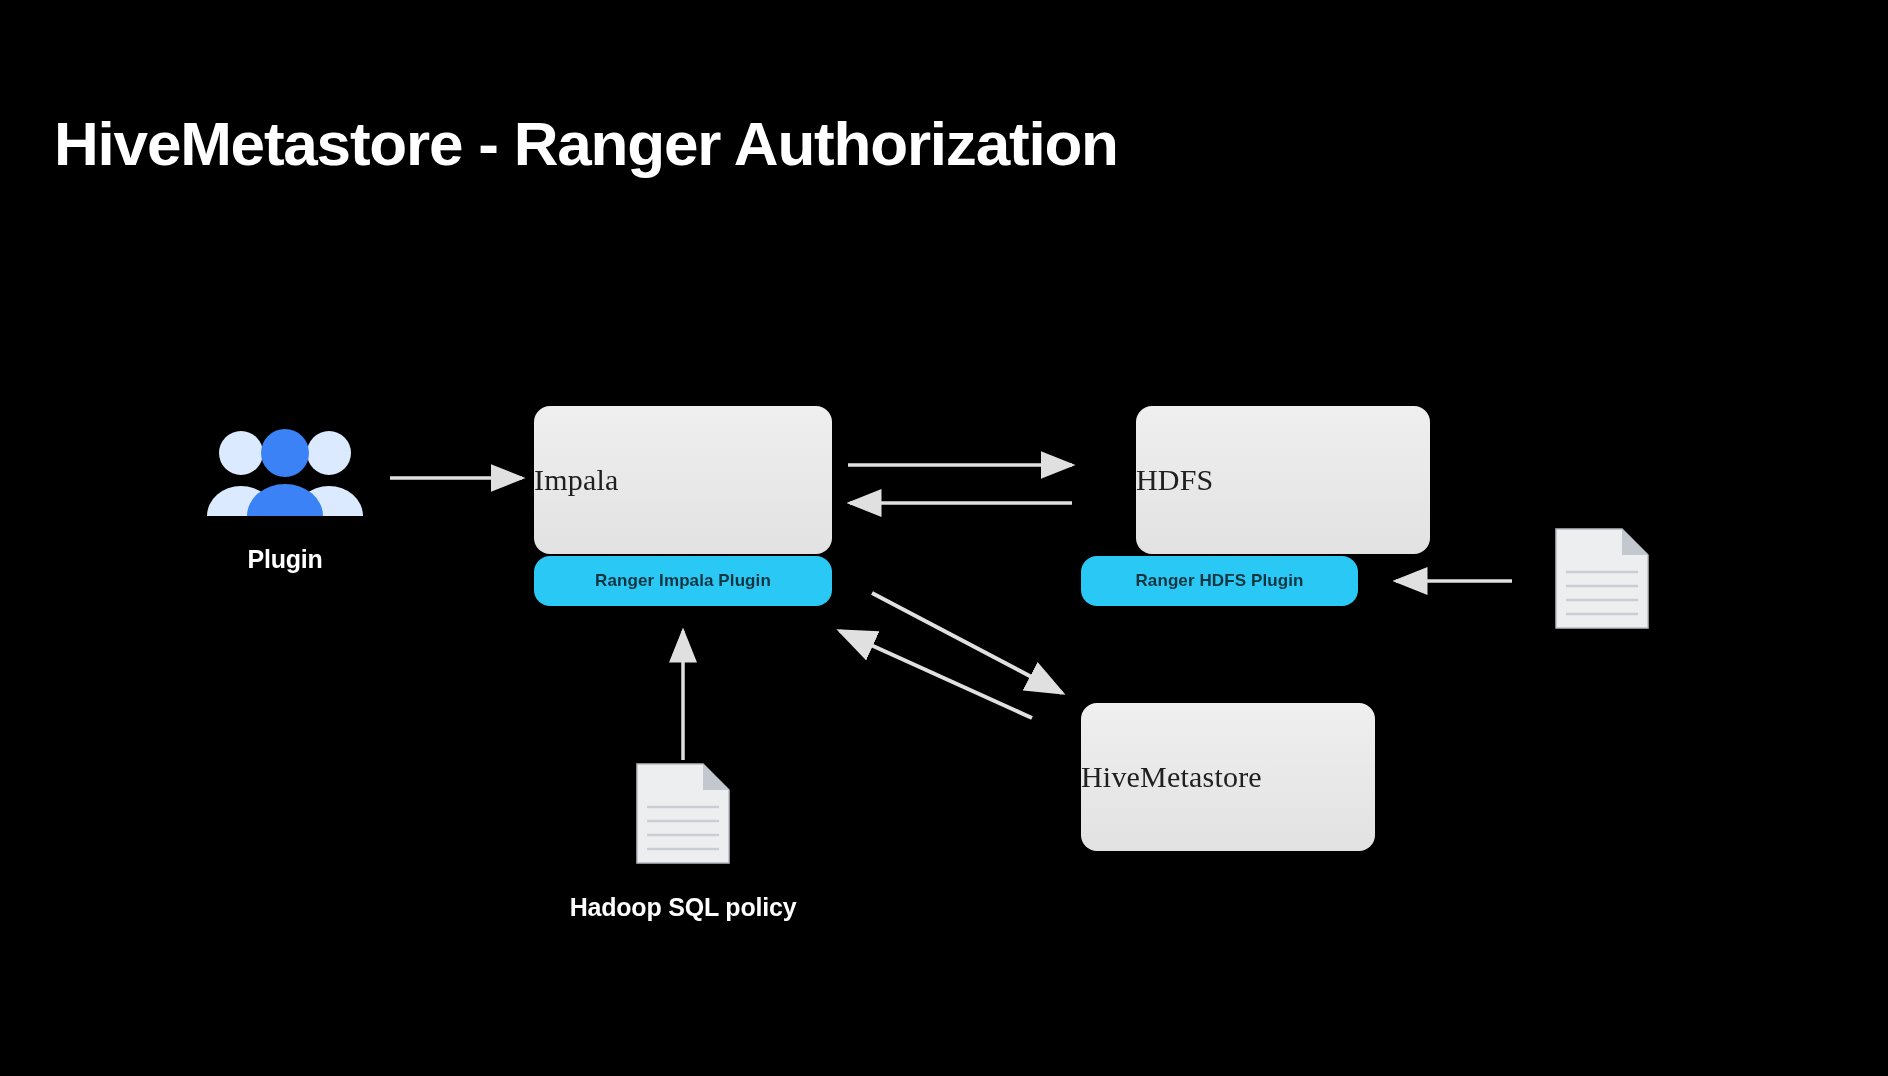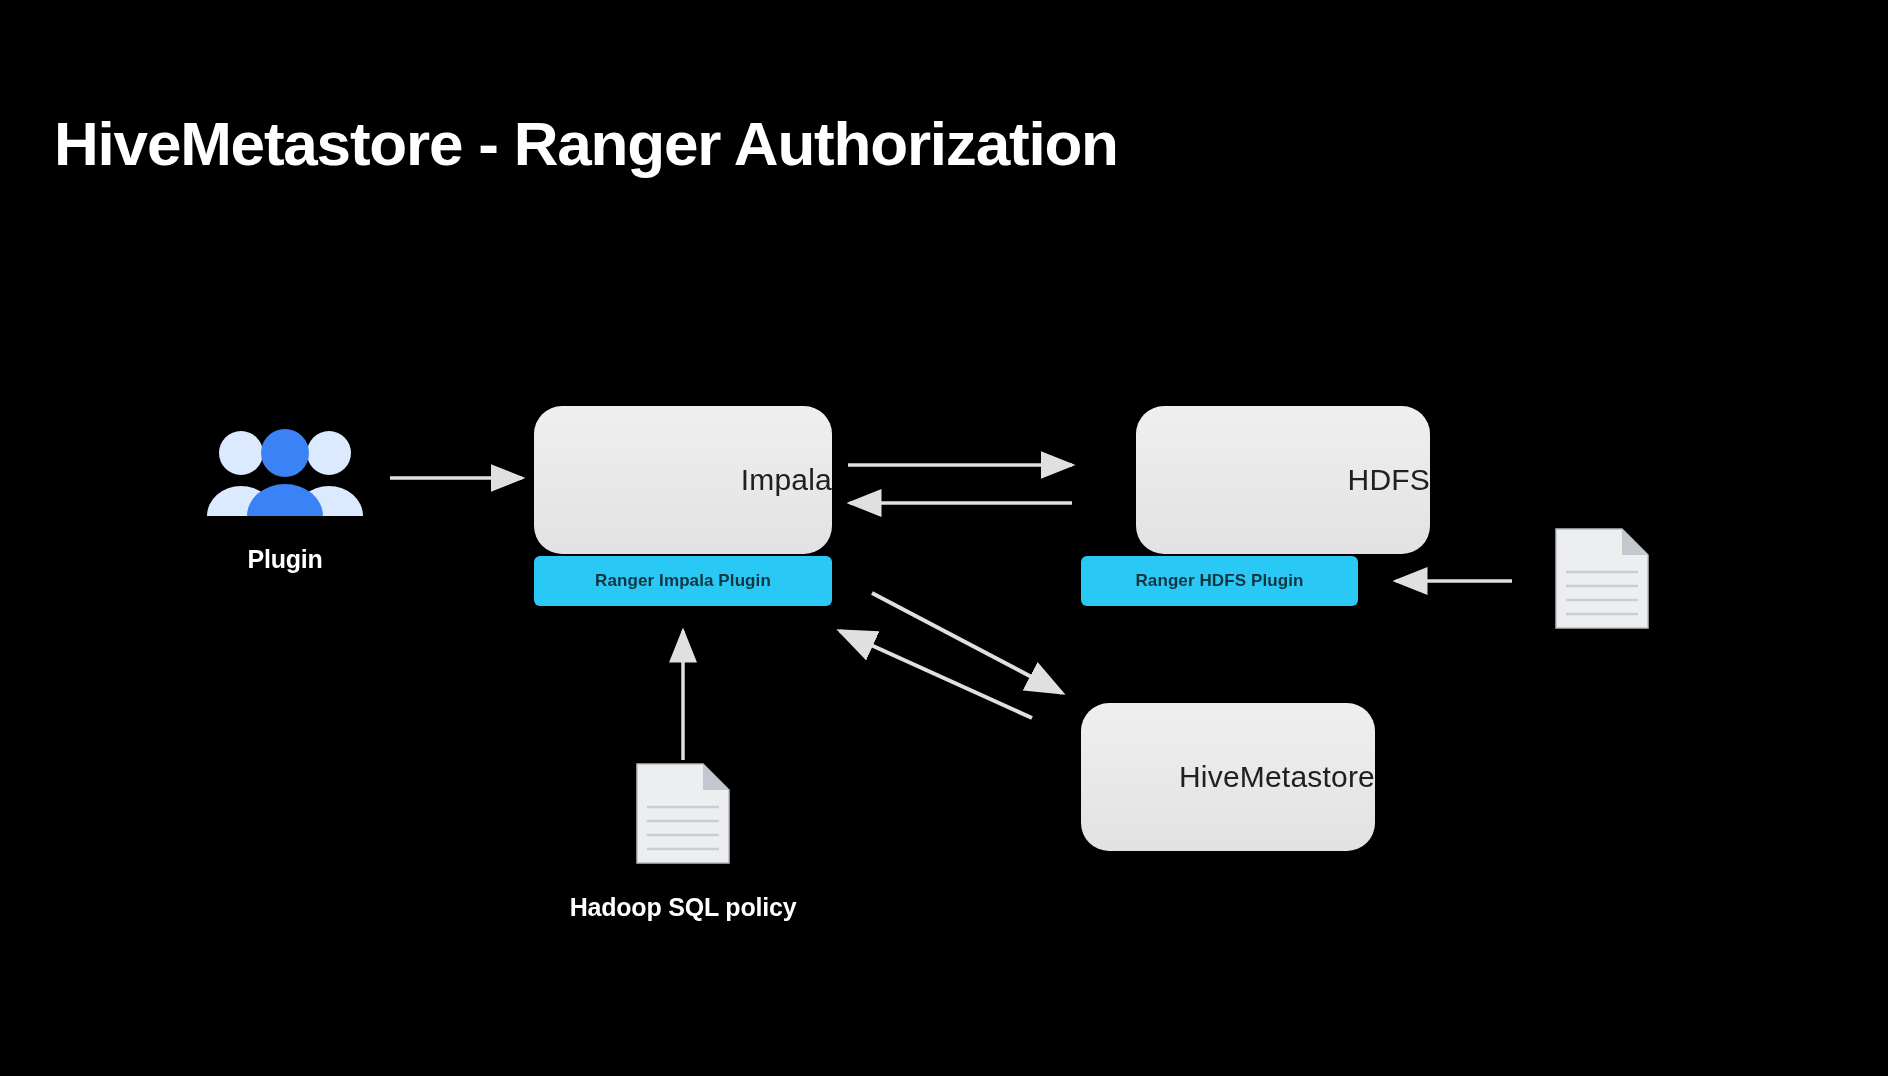--- a/index.html
+++ b/index.html
@@ -32,39 +32,40 @@
     font-weight: 700;
     letter-spacing: -1.2px;
     color: #ffffff;
     white-space: nowrap;
   }
 
   
   .node {
     position: absolute;
     background: linear-gradient(180deg, #efefef 0%, #e8e8e8 55%, #e2e2e2 100%);
-    border-radius: 28px;
+    border-radius: 16px;
     box-shadow: 0 1px 2px rgba(0,0,0,0.35);
     display: flex;
     align-items: center;
-    justify-content: flex-end;
+    justify-content: flex-start;
+    font-family: Liberation Serif, serif;
   }
   .node-label {
     color: #202020;
     font-size: 30px;
     font-weight: 400;
     letter-spacing: 0.2px;
     white-space: nowrap;
   }
 
   
   .plugin-bar {
     position: absolute;
     background: #2ac8f5;
-    border-radius: 6px;
+    border-radius: 16px;
     display: flex;
     align-items: center;
     justify-content: center;
   }
   .plugin-label {
     color: #123540;
     font-size: 17px;
     font-weight: 600;
     letter-spacing: 0.1px;
     white-space: nowrap;

